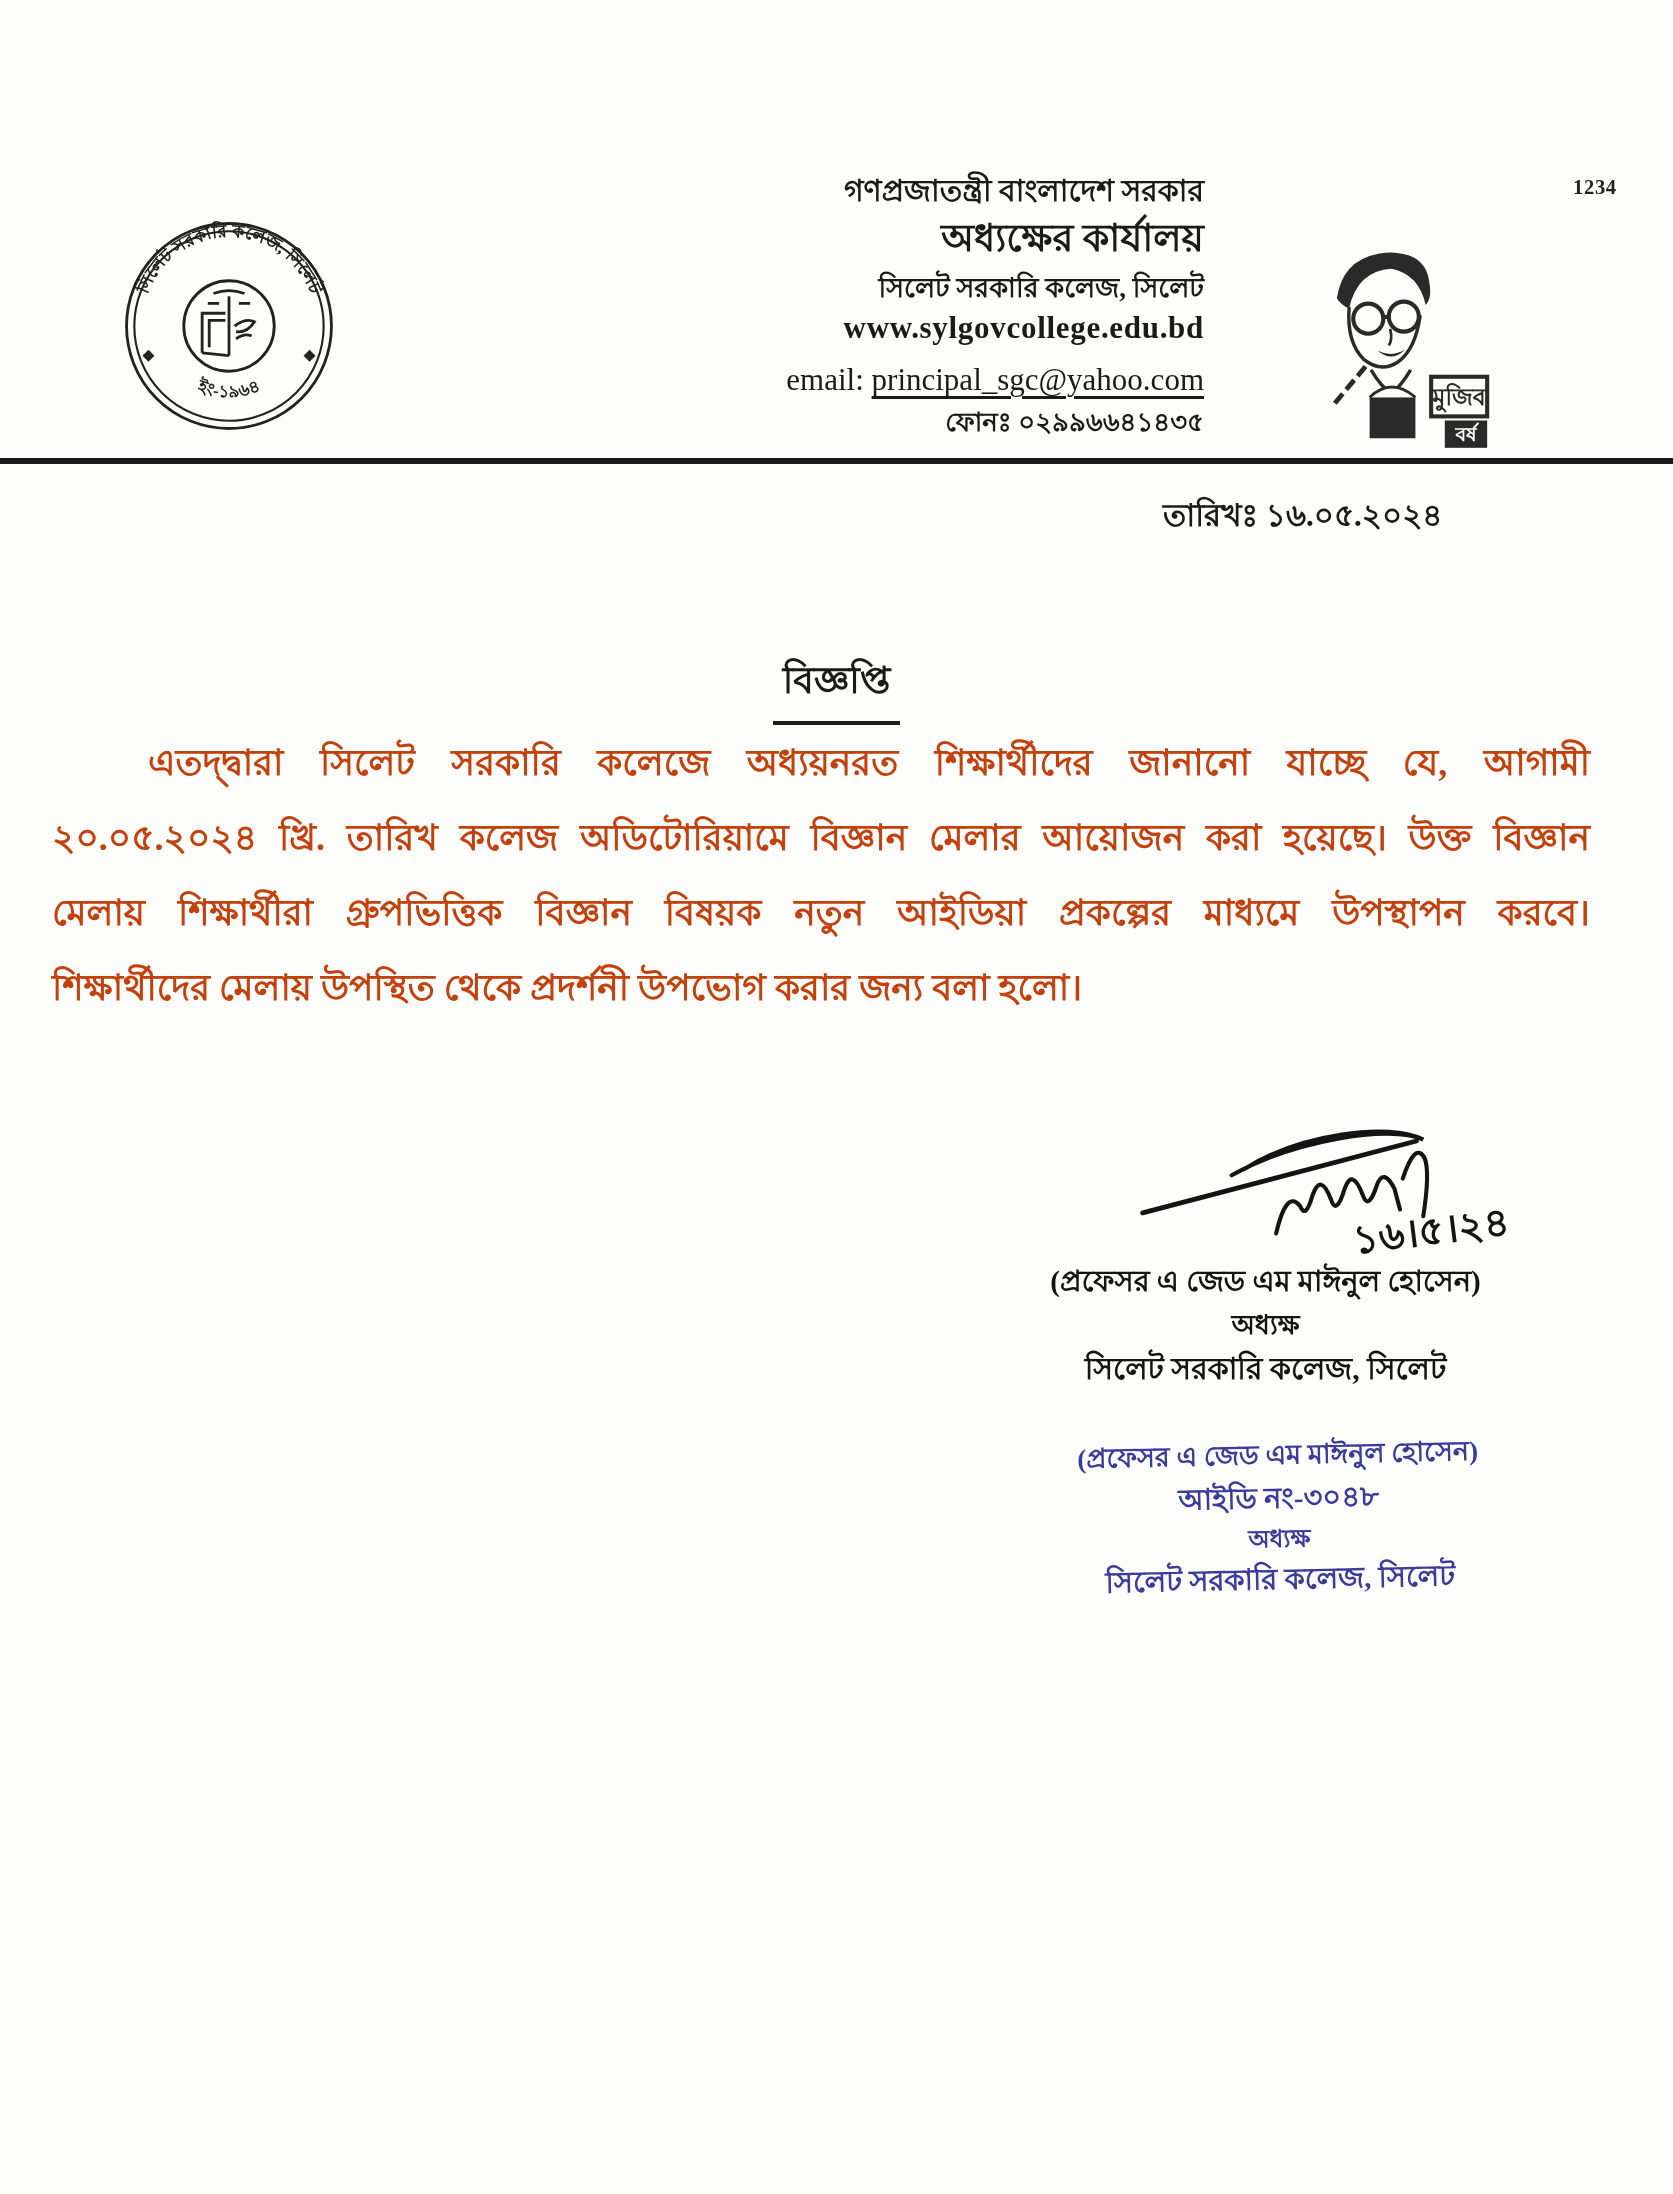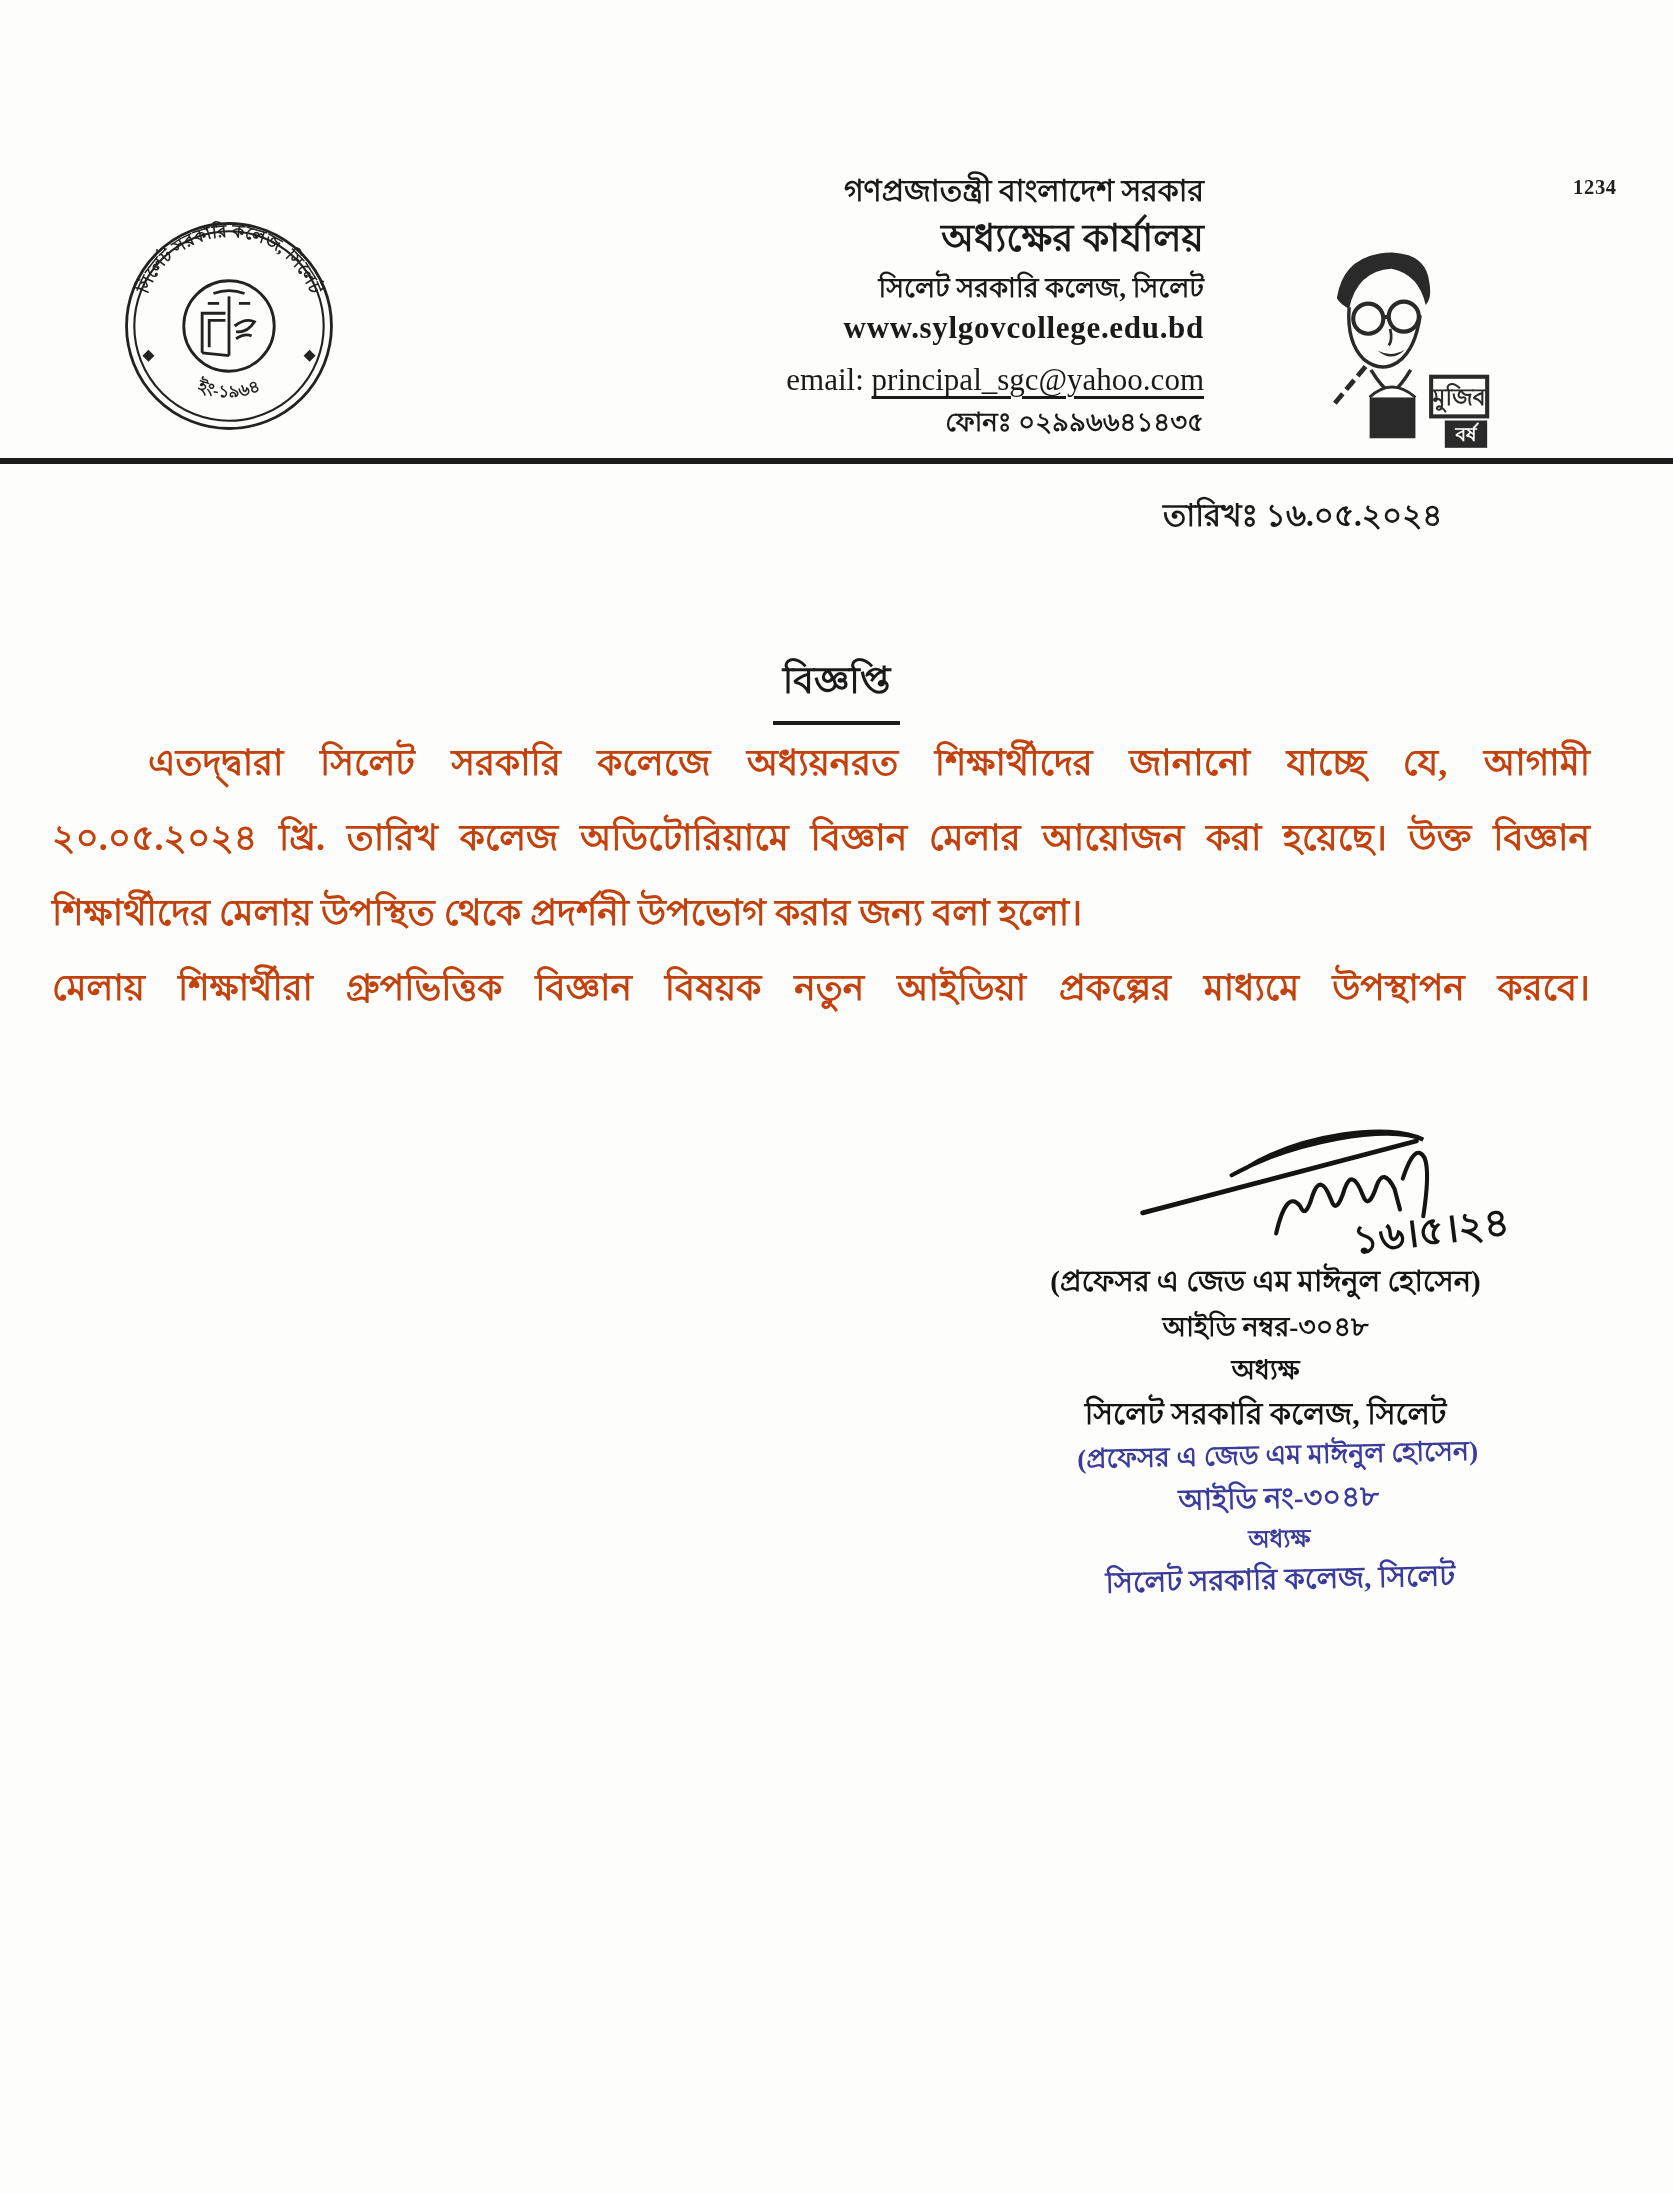--- a/index.html
+++ b/index.html
@@ -173,39 +173,38 @@
 
   <div class="abs date-line">তারিখঃ ১৬.০৫.২০২৪</div>
 
   <div class="abs notice-title-wrap">
     <span class="notice-title">বিজ্ঞপ্তি</span>
   </div>
 
   <div class="abs notice-body">
     <div class="body-line first">এতদ্দ্বারা সিলেট সরকারি কলেজে অধ্যয়নরত শিক্ষার্থীদের জানানো যাচ্ছে যে,  আগামী</div>
     <div class="body-line">২০.০৫.২০২৪ খ্রি. তারিখ কলেজ অডিটোরিয়ামে বিজ্ঞান মেলার আয়োজন করা হয়েছে। উক্ত বিজ্ঞান</div>
+    <div class="body-line">মেলায় শিক্ষার্থীরা গ্রুপভিত্তিক বিজ্ঞান বিষয়ক নতুন আইডিয়া প্রকল্পের মাধ্যমে উপস্থাপন করবে।</div>
     <div class="body-line last">শিক্ষার্থীদের মেলায় উপস্থিত থেকে প্রদর্শনী উপভোগ করার জন্য বলা হলো।</div>
-    <div class="body-line">মেলায় শিক্ষার্থীরা গ্রুপভিত্তিক বিজ্ঞান বিষয়ক নতুন আইডিয়া প্রকল্পের মাধ্যমে উপস্থাপন করবে।</div>
   </div>
 
   <div class="abs sig-art">
     <svg width="438" height="185" viewBox="0 0 640 270">
       <g stroke="#141414" fill="none" stroke-linecap="round">
         <path d="M20,175 L420,70" stroke-width="7"></path>
         <path d="M150,120 C240,70 380,45 430,68 C380,42 250,60 170,110" stroke-width="6"></path>
         <path d="M215,205 Q230,140 250,165 Q258,185 268,150 Q280,115 295,155 Q303,180 315,140 Q326,108 342,150 Q350,172 362,135 Q372,108 388,140 L396,170" stroke-width="6"></path>
         <path d="M400,125 Q418,70 432,95 Q440,115 430,180" stroke-width="6"></path>
       </g>
       <text x="330" y="235" font-size="58" font-weight="bold" fill="#141414" transform="rotate(-7 330 235)">১৬।৫।২৪</text>
     </svg>
   </div>
 
   <div class="abs sig-block">
     <div class="sig-name">(প্রফেসর এ জেড এম মাঈনুল হোসেন)</div>
-    <div class="sig-id">আইডি নম্বর-৩০৪৮</div>
     <div class="sig-desig">অধ্যক্ষ</div>
     <div class="sig-inst">সিলেট সরকারি কলেজ, সিলেট</div>
   </div>
 
   <div class="abs stamp-block" id="stamp" style="color: rgb(59, 59, 156);">
     <div class="stamp-name">(প্রফেসর এ জেড এম মাঈনুল হোসেন)</div>
     <div class="stamp-id">আইডি নং-৩০৪৮</div>
     <div class="stamp-desig">অধ্যক্ষ</div>
     <div class="stamp-inst">সিলেট সরকারি কলেজ, সিলেট</div>
   </div>

